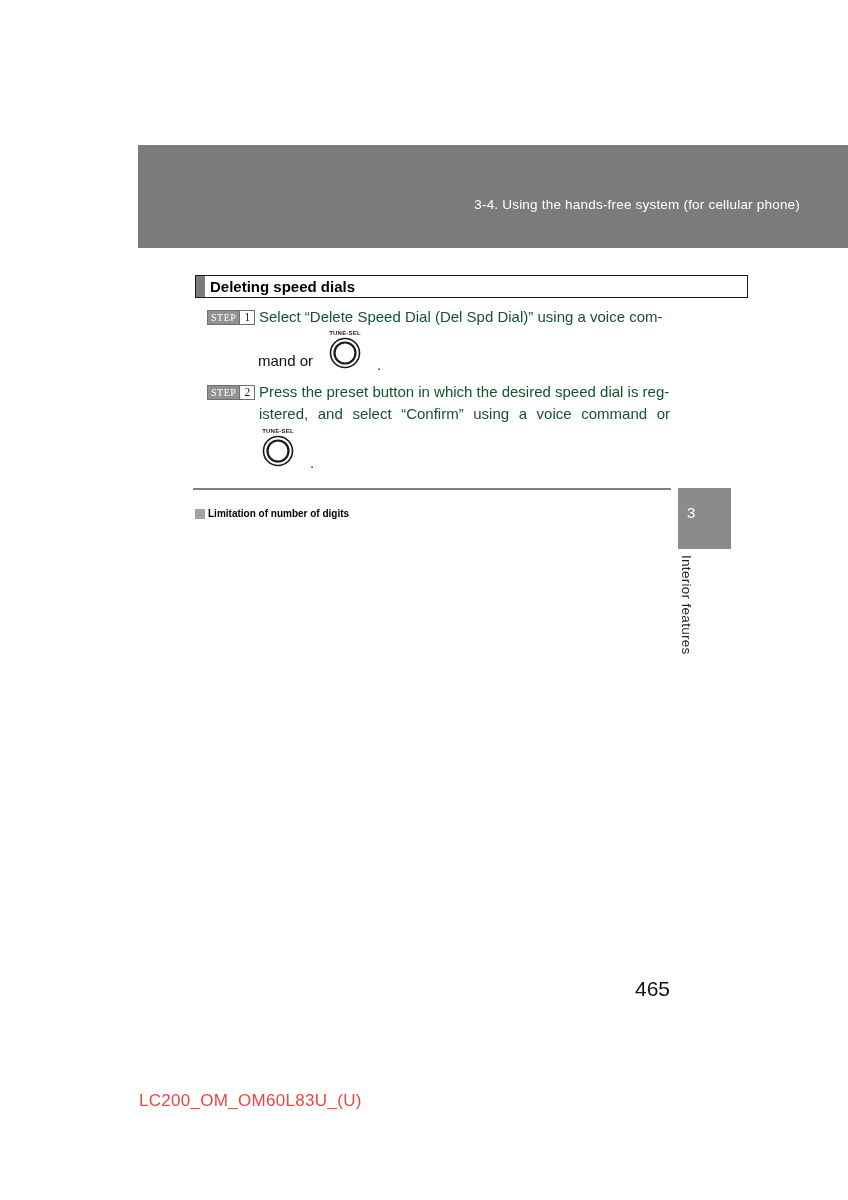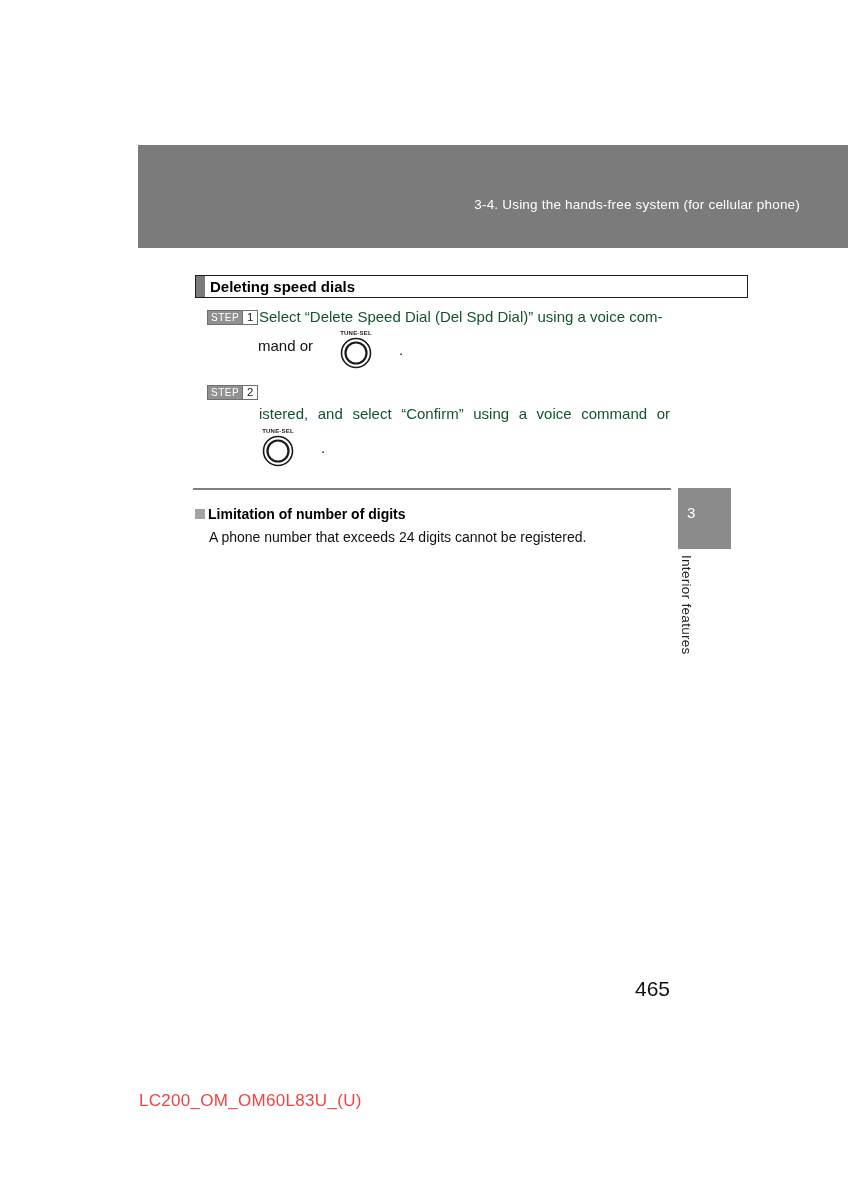--- a/index.html
+++ b/index.html
@@ -56,20 +56,21 @@
 
   
   .step-badge {
     position: absolute;
     display: inline-flex;
     align-items: flex-start;
     height: 15px;
     background: #919191;
     border: 1px solid #6f6f6f;
     box-sizing: border-box;
+    font-family: Liberation Serif, serif;
   }
   .step-badge-label {
     color: #ffffff;
     font-size: 10px;
     letter-spacing: 0.5px;
     line-height: 13px;
     padding: 0 3px;
   }
   .step-badge-num {
     background: #ffffff;
@@ -90,22 +91,22 @@
   }
   .step-line-justify {
     white-space: normal;
     text-align: justify;
     text-align-last: justify;
   }
 
   .knob-row {
     position: absolute;
     display: flex;
-    align-items: flex-start;
-    gap: 27px;
+    align-items: flex-end;
+    gap: 16px;
     font-size: 15px;
     color: #111111;
   }
   .knob {
     position: relative;
     display: inline-block;
     width: 32px; height: 32px;
   }
   .knob-label {
     position: absolute;
@@ -136,21 +137,21 @@
     align-items: flex-start;
     gap: 3px;
   }
   .square-bullet {
     width: 10px; height: 10px;
     background: #a3a3a3;
     margin-top: 3px;
     flex: 0 0 auto;
   }
   .note-heading-text {
-    font-size: 14px;
+    font-size: 10px;
     font-weight: bold;
     color: #000000;
     line-height: 16px;
     white-space: nowrap;
   }
   .note-body {
     position: absolute;
     left: 209px; top: 529px;
     font-size: 14px;
     color: #111111;
@@ -225,39 +226,39 @@
         <circle cx="16" cy="16" r="10.5" fill="none" stroke="#1a1a1a" stroke-width="2.2"></circle>
       </svg>
     </span>
     <span class="knob-period">.</span>
   </div>
 
   <div class="step-badge" style="left:207px; top:385px;">
     <span class="step-badge-label">STEP</span>
     <span class="step-badge-num">2</span>
   </div>
+  <div class="step-line" style="left:259px; top:383px;">Press the preset button in which the desired speed dial is reg-</div>
   <div class="step-line step-line-justify" style="left:259px; top:405px; width:411px;">istered, and select “Confirm” using a voice command or</div>
   <div class="knob-row" style="left:262px; top:435px;">
     <span class="knob">
       <span class="knob-label">TUNE·SEL</span>
       <svg width="32" height="32" viewBox="0 0 32 32">
         <circle cx="16" cy="16" r="14.5" fill="none" stroke="#1a1a1a" stroke-width="1.6"></circle>
         <circle cx="16" cy="16" r="10.5" fill="none" stroke="#1a1a1a" stroke-width="2.2"></circle>
       </svg>
     </span>
     <span class="knob-period">.</span>
   </div>
 
   <div class="divider"></div>
 
   <div class="note-heading">
     <span class="square-bullet"></span>
     <span class="note-heading-text">Limitation of number of digits</span>
   </div>
-  <div class="note-body">A phone number that exceeds 24 digits cannot be registered.</div>
 
   <div class="chapter-tab">
     <span class="chapter-tab-number">3</span>
   </div>
   <div class="chapter-tab-label">Interior features</div>
 
   <div class="page-number">465</div>
   <div class="doc-code">LC200_OM_OM60L83U_(U)</div>
 
 </div>

